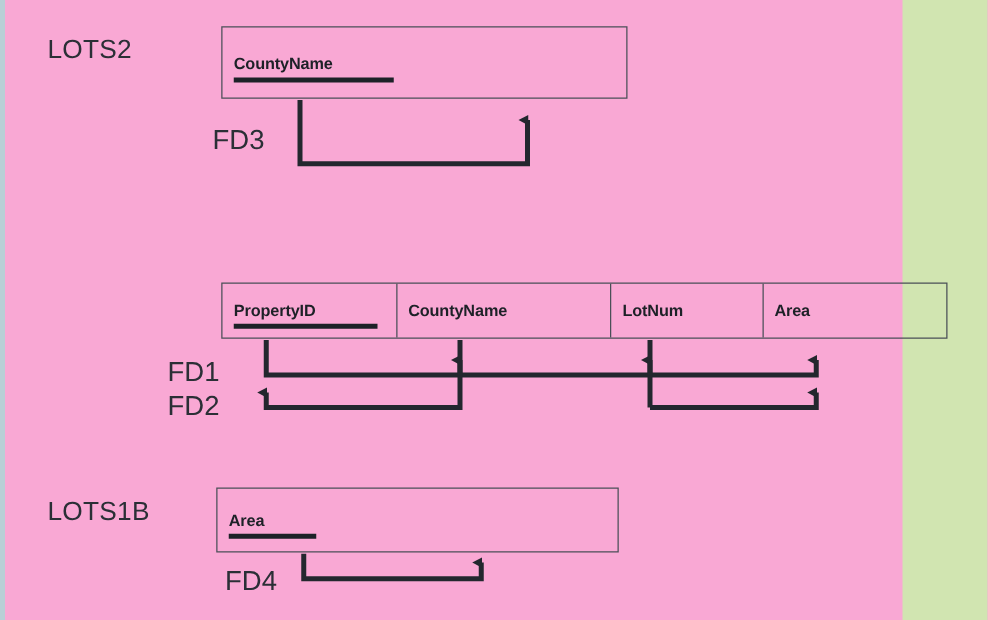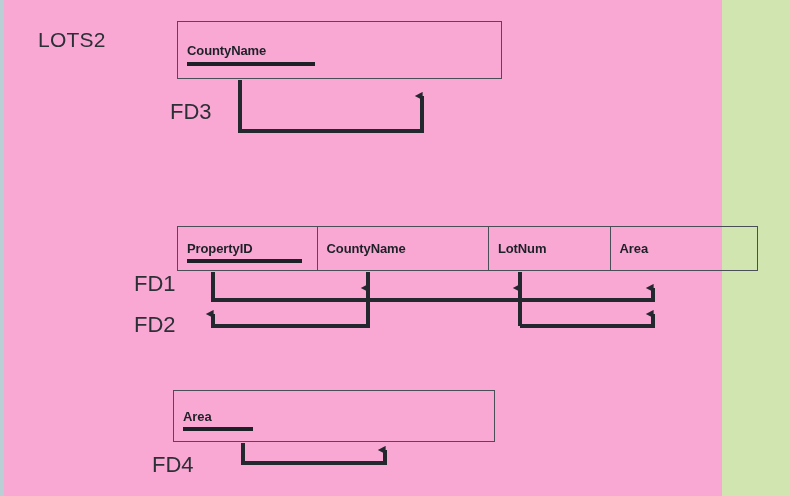--- a/index.html
+++ b/index.html
@@ -118,32 +118,33 @@
       <span class="attr-name">CountyName</span>
     </div>
     <div class="attr-cell" style="width:122px;">
       <span class="attr-name">LotNum</span>
     </div>
     <div class="attr-cell" style="width:147px;">
       <span class="attr-name">Area</span>
     </div>
   </div>
 
-  <div class="fd-label" style="left:134px; top:271px;">FD1</div>
+  <div class="fd-label" style="left:134px; top:285px;">FD1</div>
   <div class="fd-label" style="left:134px; top:312px;">FD2</div>
 
+  <div class="rel-label" style="left:38px; top:398px;">LOTS1B</div>
 
   <div class="rel-table" style="left:173px; top:390px; width:322px; height:52px;">
     <div class="attr-cell" style="width:145px;">
       <span class="attr-name">Area</span>
       <span class="key-underline" style="width:70px; top:36px;"></span>
     </div>
   </div>
 
-  <div class="fd-label" style="left:152px; top:452px;">FD4</div>
+  <div class="fd-label" style="left:180px; top:452px;">FD4</div>
 
   <svg class="fd-layer" viewBox="0 0 790 496">
     <defs>
       <marker id="arrowUp" markerWidth="9" markerHeight="9" refX="4.5" refY="7.6" orient="auto-start-reverse" markerUnits="userSpaceOnUse">
         <path d="M4.5 0.4 L8.6 8.2 L0.4 8.2 Z" fill="#23272e"></path>
       </marker>
     </defs>
 
     <g>
       <path d="M240 80 L240 131 L422 131 L422 96" stroke="#23272e" stroke-width="4" fill="none" stroke-linecap="butt" stroke-linejoin="miter" marker-end="url(#arrowUp)"></path>

